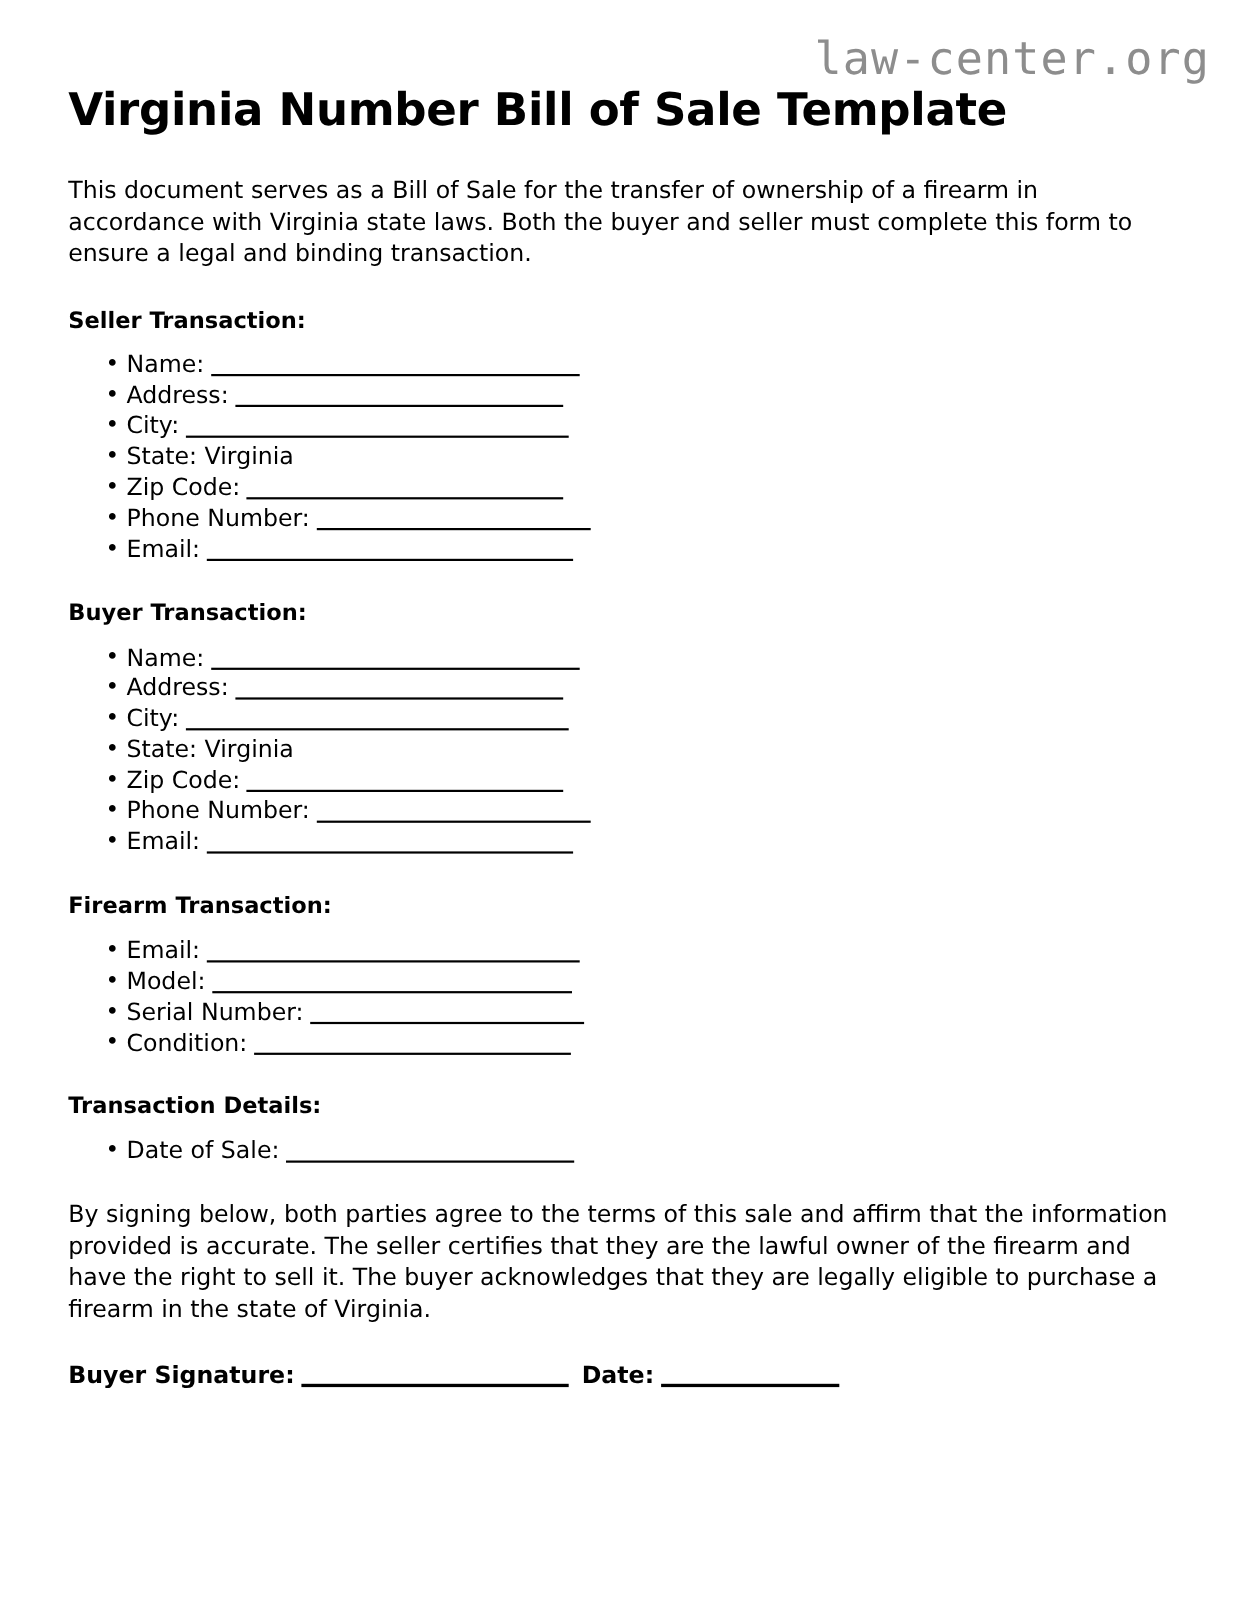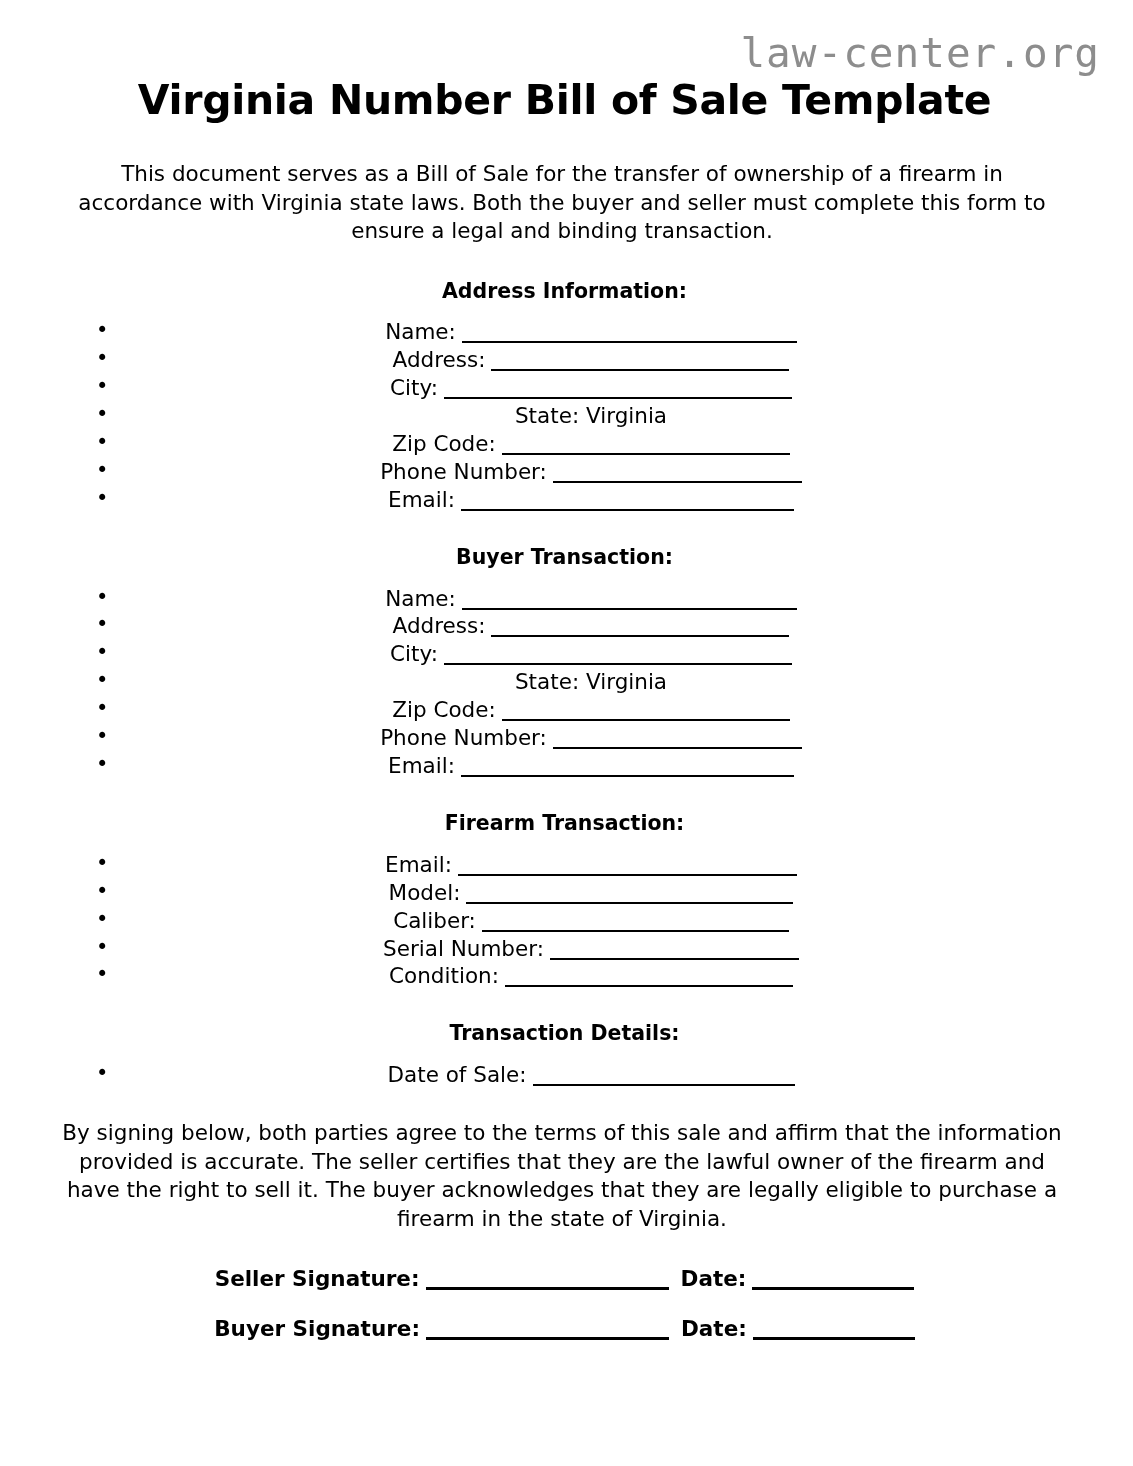--- a/index.html
+++ b/index.html
@@ -9,21 +9,20 @@
   }
   .page {
     position: relative;
     width: 1133px;
     height: 1384px;
     background: #ffffff;
     font-family: "DejaVu Sans", "Liberation Sans", sans-serif;
     color: #000000;
     overflow: hidden;
     box-sizing: border-box;
-    text-align: center;
   }
   .watermark {
     position: absolute;
     top: 33px;
     right: 33px;
     font-family: "DejaVu Sans Mono", "Liberation Mono", monospace;
     font-size: 41px;
     letter-spacing: 1px;
     color: #8d8d8d;
     white-space: nowrap;
@@ -107,21 +106,21 @@
 <div class="page">
 
   <div class="watermark">law-center.org</div>
 
   <div class="content">
 
     <h1 class="doc-title">Virginia Number Bill of Sale Template</h1>
 
     <p class="para">This document serves as a Bill of Sale for the transfer of ownership of a firearm in accordance with Virginia state laws. Both the buyer and seller must complete this form to ensure a legal and binding transaction.</p>
 
-    <h2 class="section-title">Address Information:</h2>
+    <h2 class="section-title">Seller Transaction:</h2>
     <ul class="field-list">
         <li><span>Name:</span><span class="blank" style="width: 335px;"></span></li>
         <li><span>Address:</span><span class="blank" style="width: 298px;"></span></li>
         <li><span>City:</span><span class="blank" style="width: 348px;"></span></li>
         <li><span>State:</span><span> Virginia</span></li>
         <li><span>Zip Code:</span><span class="blank" style="width: 288px;"></span></li>
         <li><span>Phone Number:</span><span class="blank" style="width: 249px;"></span></li>
         <li><span>Email:</span><span class="blank" style="width: 333px;"></span></li>
       </ul>
 
@@ -133,32 +132,30 @@
         <li><span>State:</span><span> Virginia</span></li>
         <li><span>Zip Code:</span><span class="blank" style="width: 288px;"></span></li>
         <li><span>Phone Number:</span><span class="blank" style="width: 249px;"></span></li>
         <li><span>Email:</span><span class="blank" style="width: 333px;"></span></li>
       </ul>
 
     <h2 class="section-title">Firearm Transaction:</h2>
     <ul class="field-list">
         <li><span>Email:</span><span class="blank" style="width: 339px;"></span></li>
         <li><span>Model:</span><span class="blank" style="width: 327px;"></span></li>
-        <li><span>Caliber:</span><span class="blank" style="width: 307px;"></span></li>
         <li><span>Serial Number:</span><span class="blank" style="width: 249px;"></span></li>
         <li><span>Condition:</span><span class="blank" style="width: 288px;"></span></li>
       </ul>
 
     <h2 class="section-title">Transaction Details:</h2>
     <ul class="field-list">
         <li><span>Date of Sale:</span><span class="blank" style="width: 262px;"></span></li>
       </ul>
 
     <p class="para">By signing below, both parties agree to the terms of this sale and affirm that the information provided is accurate. The seller certifies that they are the lawful owner of the firearm and have the right to sell it. The buyer acknowledges that they are legally eligible to purchase a firearm in the state of Virginia.</p>
 
     <div class="sig-block">
-        <div class="sig-line"><span>Seller Signature:</span><span class="blank" style="width: 243px;"></span><span class="sig-gap"></span><span>Date:</span><span class="blank" style="width: 162px;"></span></div>
         <div class="sig-line"><span>Buyer Signature:</span><span class="blank" style="width: 243px;"></span><span class="sig-gap"></span><span>Date:</span><span class="blank" style="width: 162px;"></span></div>
       </div>
 
 
   </div>
 </div>
 
 </body></html>

